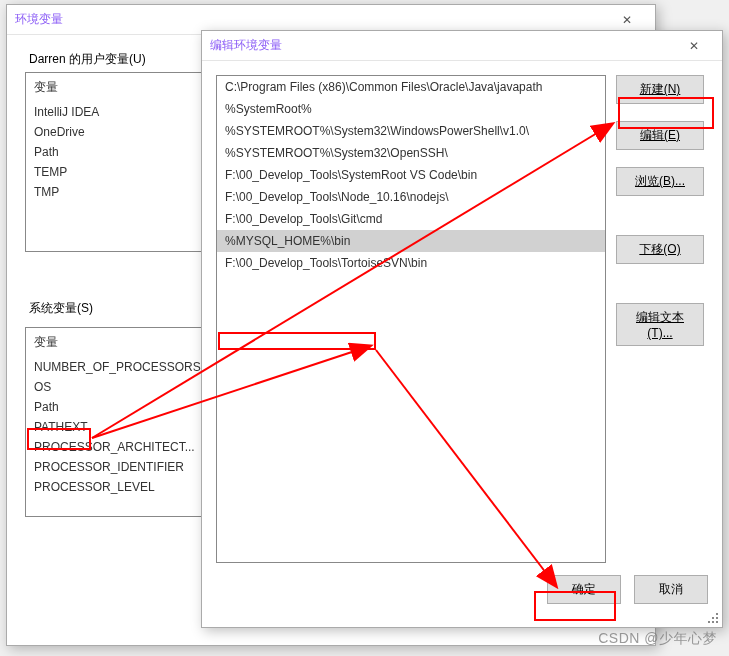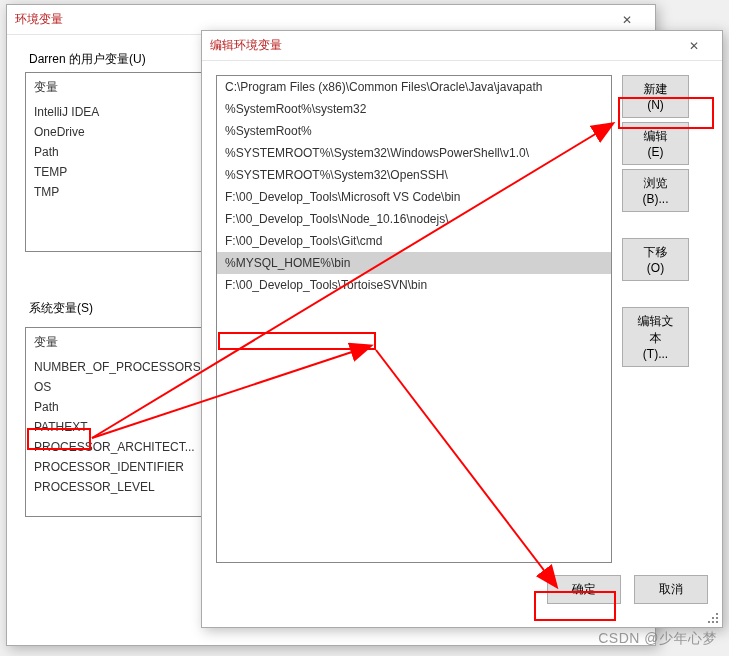--- a/index.html
+++ b/index.html
@@ -1,45 +1,45 @@
 <!DOCTYPE html>
 <html><head>
 <meta charset="utf-8">
 <style>
 * { box-sizing: border-box; margin: 0; padding: 0; font-family: "Microsoft YaHei", "Segoe UI", sans-serif; font-size: 12px; }
 body { background: #f0f0f0; width: 729px; height: 656px; position: relative; overflow: hidden; }
 
 .dialog { position: absolute; background: #fff; border: 1px solid #aaa; box-shadow: 3px 3px 12px rgba(0,0,0,0.25); }
 .titlebar { height: 30px; display: flex; align-items: center; padding: 0 8px; background: #fff; border-bottom: 1px solid #e5e5e5; }
-.titlebar .title { flex: 1; color: #b91c1c; font-size: 12px; }
+.titlebar .title { flex: 1; color: #8b5cf6; font-size: 12px; }
 .closebtn { width: 40px; height: 28px; display: flex; align-items: center; justify-content: center; color: #555; cursor: pointer; }
 
 .group-label { padding: 8px 0 4px 4px; color: #000; }
 .listbox { border: 1px solid #888; background: #fff; min-height: 140px; }
 .listheader { padding: 6px 8px; color: #333; }
 .listitem { padding: 3px 8px; color: #333; cursor: default; }
 
 .btn { display: inline-block; background: #e1e1e1; border: 1px solid #adadad; padding: 5px 14px; min-width: 74px; text-align: center; color: #000; cursor: pointer; }
 
 
 #dlg-env { left: 6px; top: 4px; width: 650px; height: 642px; }
 #dlg-env .lists-area { padding: 8px 18px 0 18px; }
 #dlg-env .userbox { height: 180px; }
 #dlg-env .sysbox { height: 190px; margin-top: 6px; }
 #dlg-env .btnrow { text-align: right; padding: 10px 18px 6px; }
 #dlg-env .btnrow .btn { margin-left: 10px; }
 
 
 #dlg-edit { left: 201px; top: 30px; width: 522px; height: 598px; z-index: 10; }
-#dlg-edit .editarea { display: flex; padding: 14px 8px 8px 14px; height: 510px; }
+#dlg-edit .editarea { display: flex; padding: 14px 14px 8px 14px; height: 510px; }
 #dlg-edit .pathlist { flex: 1; border: 1px solid #888; background: #fff; overflow: hidden; }
 #dlg-edit .pathitem { padding: 4px 8px; color: #333; cursor: default; white-space: nowrap; }
 #dlg-edit .pathitem.sel { background: #d1d1d1; }
 #dlg-edit .sidebtns { width: 92px; margin-left: 10px; display: flex; flex-direction: column; }
-#dlg-edit .sidebtns .btn { margin-bottom: 4px; width: 67px; min-width: 0; }
+#dlg-edit .sidebtns .btn { margin-bottom: 17px; width: 88px; min-width: 0; text-decoration: underline; }
 #dlg-edit .sidebtns .gap { height: 22px; }
 #dlg-edit .ftr { text-align: right; padding: 4px 14px 10px; }
 #dlg-edit .ftr .btn { margin-left: 10px; }
 
 
 .redbox { position: absolute; border: 2px solid #f00; pointer-events: none; z-index: 50; }
 
 
 svg.arrows { position: absolute; left: 0; top: 0; width: 729px; height: 656px; pointer-events: none; z-index: 60; }
 
@@ -92,25 +92,24 @@
 </div>
 
 <div class="dialog" id="dlg-edit">
   <div class="titlebar">
     <div class="title">编辑环境变量</div>
     <div class="closebtn">✕</div>
   </div>
   <div class="editarea">
     <div class="pathlist" id="path-list">
         <div class="pathitem">C:\Program Files (x86)\Common Files\Oracle\Java\javapath</div>
-        <div class="pathitem">%SystemRoot%\system32</div>
         <div class="pathitem">%SystemRoot%</div>
         <div class="pathitem">%SYSTEMROOT%\System32\WindowsPowerShell\v1.0\</div>
         <div class="pathitem">%SYSTEMROOT%\System32\OpenSSH\</div>
-        <div class="pathitem">F:\00_Develop_Tools\Microsoft VS Code\bin</div>
+        <div class="pathitem">F:\00_Develop_Tools\SystemRoot VS Code\bin</div>
         <div class="pathitem">F:\00_Develop_Tools\Node_10.16\nodejs\</div>
         <div class="pathitem">F:\00_Develop_Tools\Git\cmd</div>
         <div class="pathitem sel">%MYSQL_HOME%\bin</div>
         <div class="pathitem">F:\00_Develop_Tools\TortoiseSVN\bin</div>
       </div>
     <div class="sidebtns">
       <span class="btn">新建(N)</span>
       <span class="btn">编辑(E)</span>
       <span class="btn">浏览(B)...</span>
       <div class="gap"></div>

